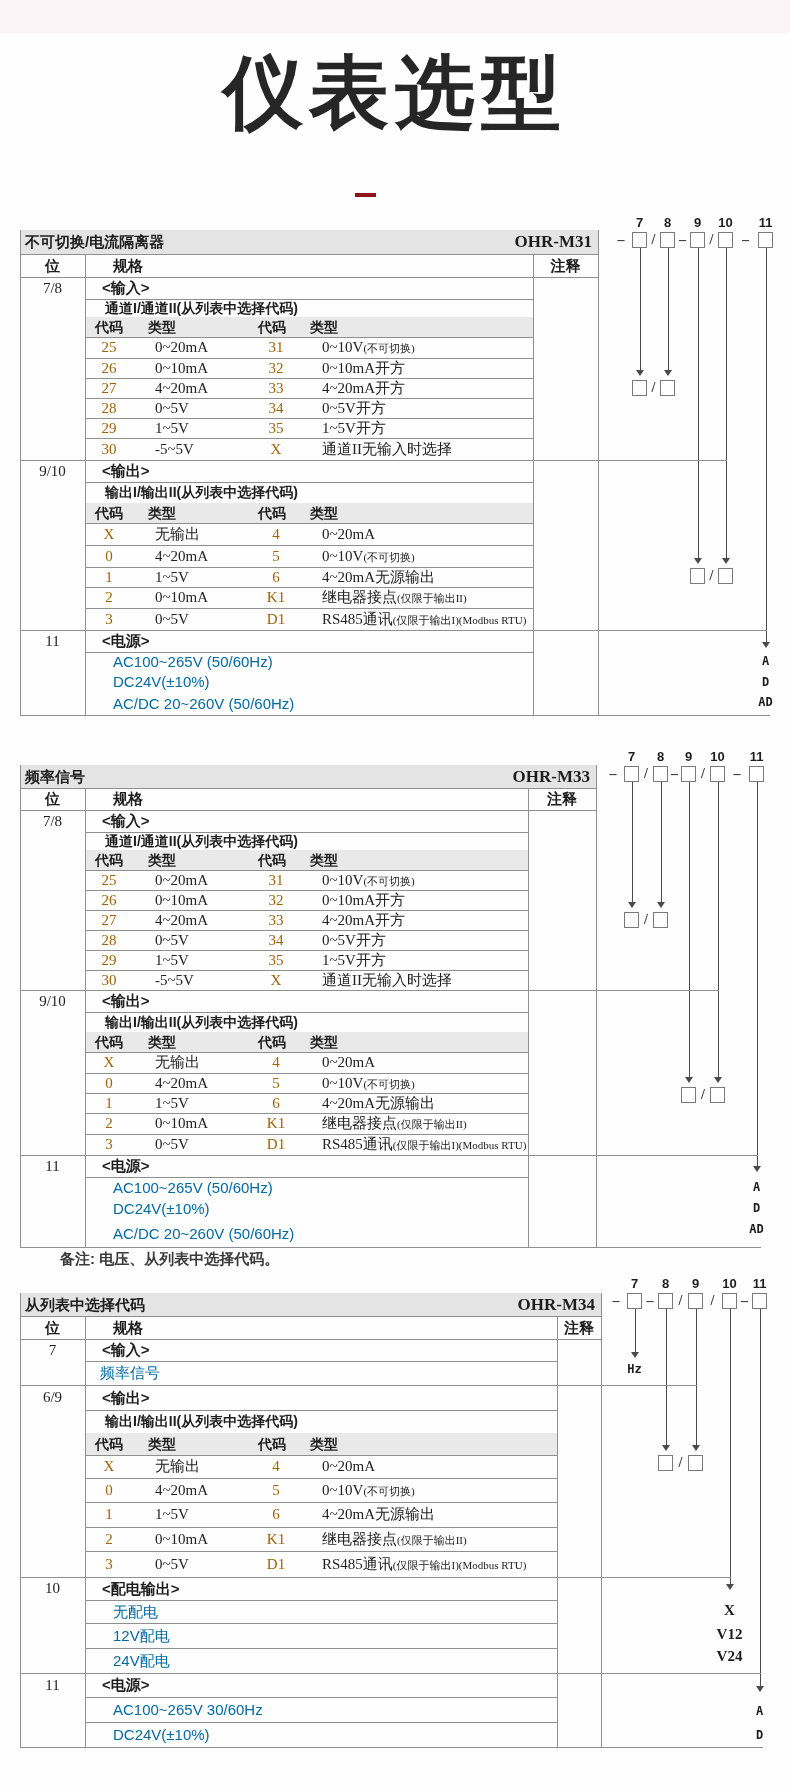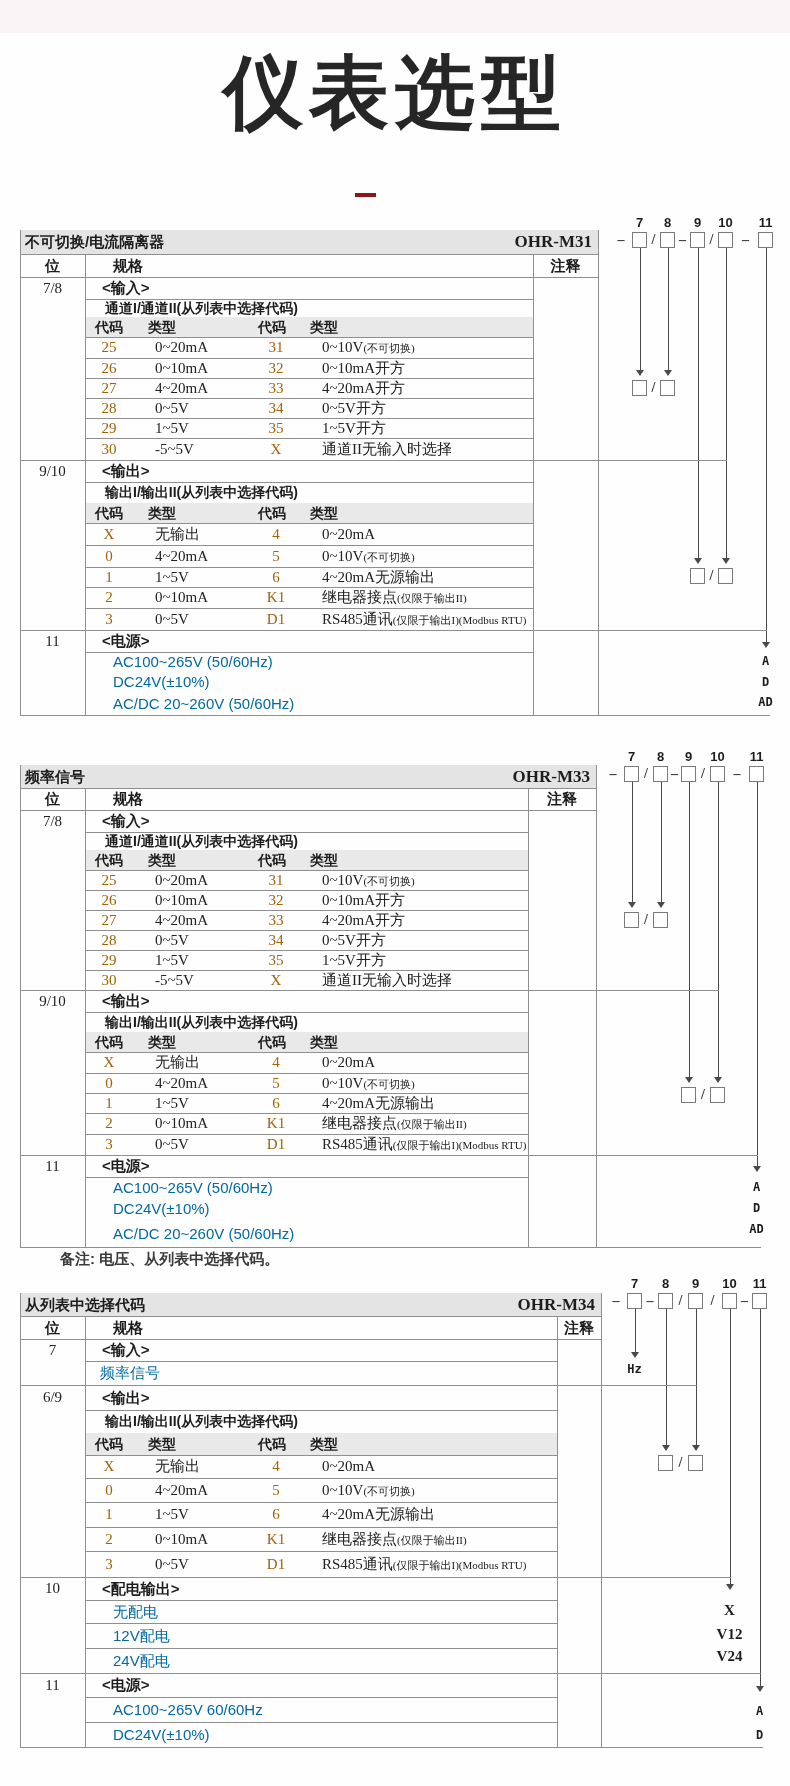--- a/index.html
+++ b/index.html
@@ -366,21 +366,21 @@
       <div class="hl" style="position: absolute; left: 85px; top: 1600px; width: 472px;"></div>
       <div class="plaincell" style="position: absolute; left: 113px; top: 1600px; line-height: 23px;">无配电</div>
       <div class="hl" style="position: absolute; left: 85px; top: 1623px; width: 472px;"></div>
       <div class="plaincell" style="position: absolute; left: 113px; top: 1623px; line-height: 25px;">12V配电</div>
       <div class="hl" style="position: absolute; left: 85px; top: 1648px; width: 472px;"></div>
       <div class="plaincell" style="position: absolute; left: 113px; top: 1648px; line-height: 25px;">24V配电</div>
       <div class="hl" style="position: absolute; left: 20px; top: 1673px; width: 581px;"></div>
       <div class="poslab" style="position: absolute; left: 20px; top: 1673px; width: 65px; line-height: 24px;">11</div>
       <div class="sech" style="position: absolute; left: 102px; top: 1673px; line-height: 24px;">&lt;电源&gt;</div>
       <div class="hl" style="position: absolute; left: 85px; top: 1697px; width: 472px;"></div>
-      <div class="plaincell" style="position: absolute; left: 113px; top: 1697px; line-height: 25px;">AC100~265V 60/60Hz</div>
+      <div class="plaincell" style="position: absolute; left: 113px; top: 1697px; line-height: 25px;">AC100~265V 30/60Hz</div>
       <div class="hl" style="position: absolute; left: 85px; top: 1722px; width: 472px;"></div>
       <div class="plaincell" style="position: absolute; left: 113px; top: 1722px; line-height: 25px;">DC24V(±10%)</div>
       <div class="hl" style="position: absolute; left: 20px; top: 1747px; width: 581px;"></div>
       <div class="vl" style="position: absolute; left: 20px; top: 1293px; height: 454px;"></div>
       <div class="vl" style="position: absolute; left: 601px; top: 1293px; height: 454px;"></div>
       <div class="vl" style="position: absolute; left: 85px; top: 1316px; height: 431px;"></div>
       <div class="vl" style="position: absolute; left: 557px; top: 1316px; height: 431px;"></div>
       <div class="digit" style="position: absolute; left: 621.5px; top: 1276px;">7</div>
       <div class="dbox" style="position: absolute; left: 627px; top: 1293px;"></div>
       <div class="sep" style="position: absolute; left: 610px; top: 1293px; line-height: 16px;">–</div>

